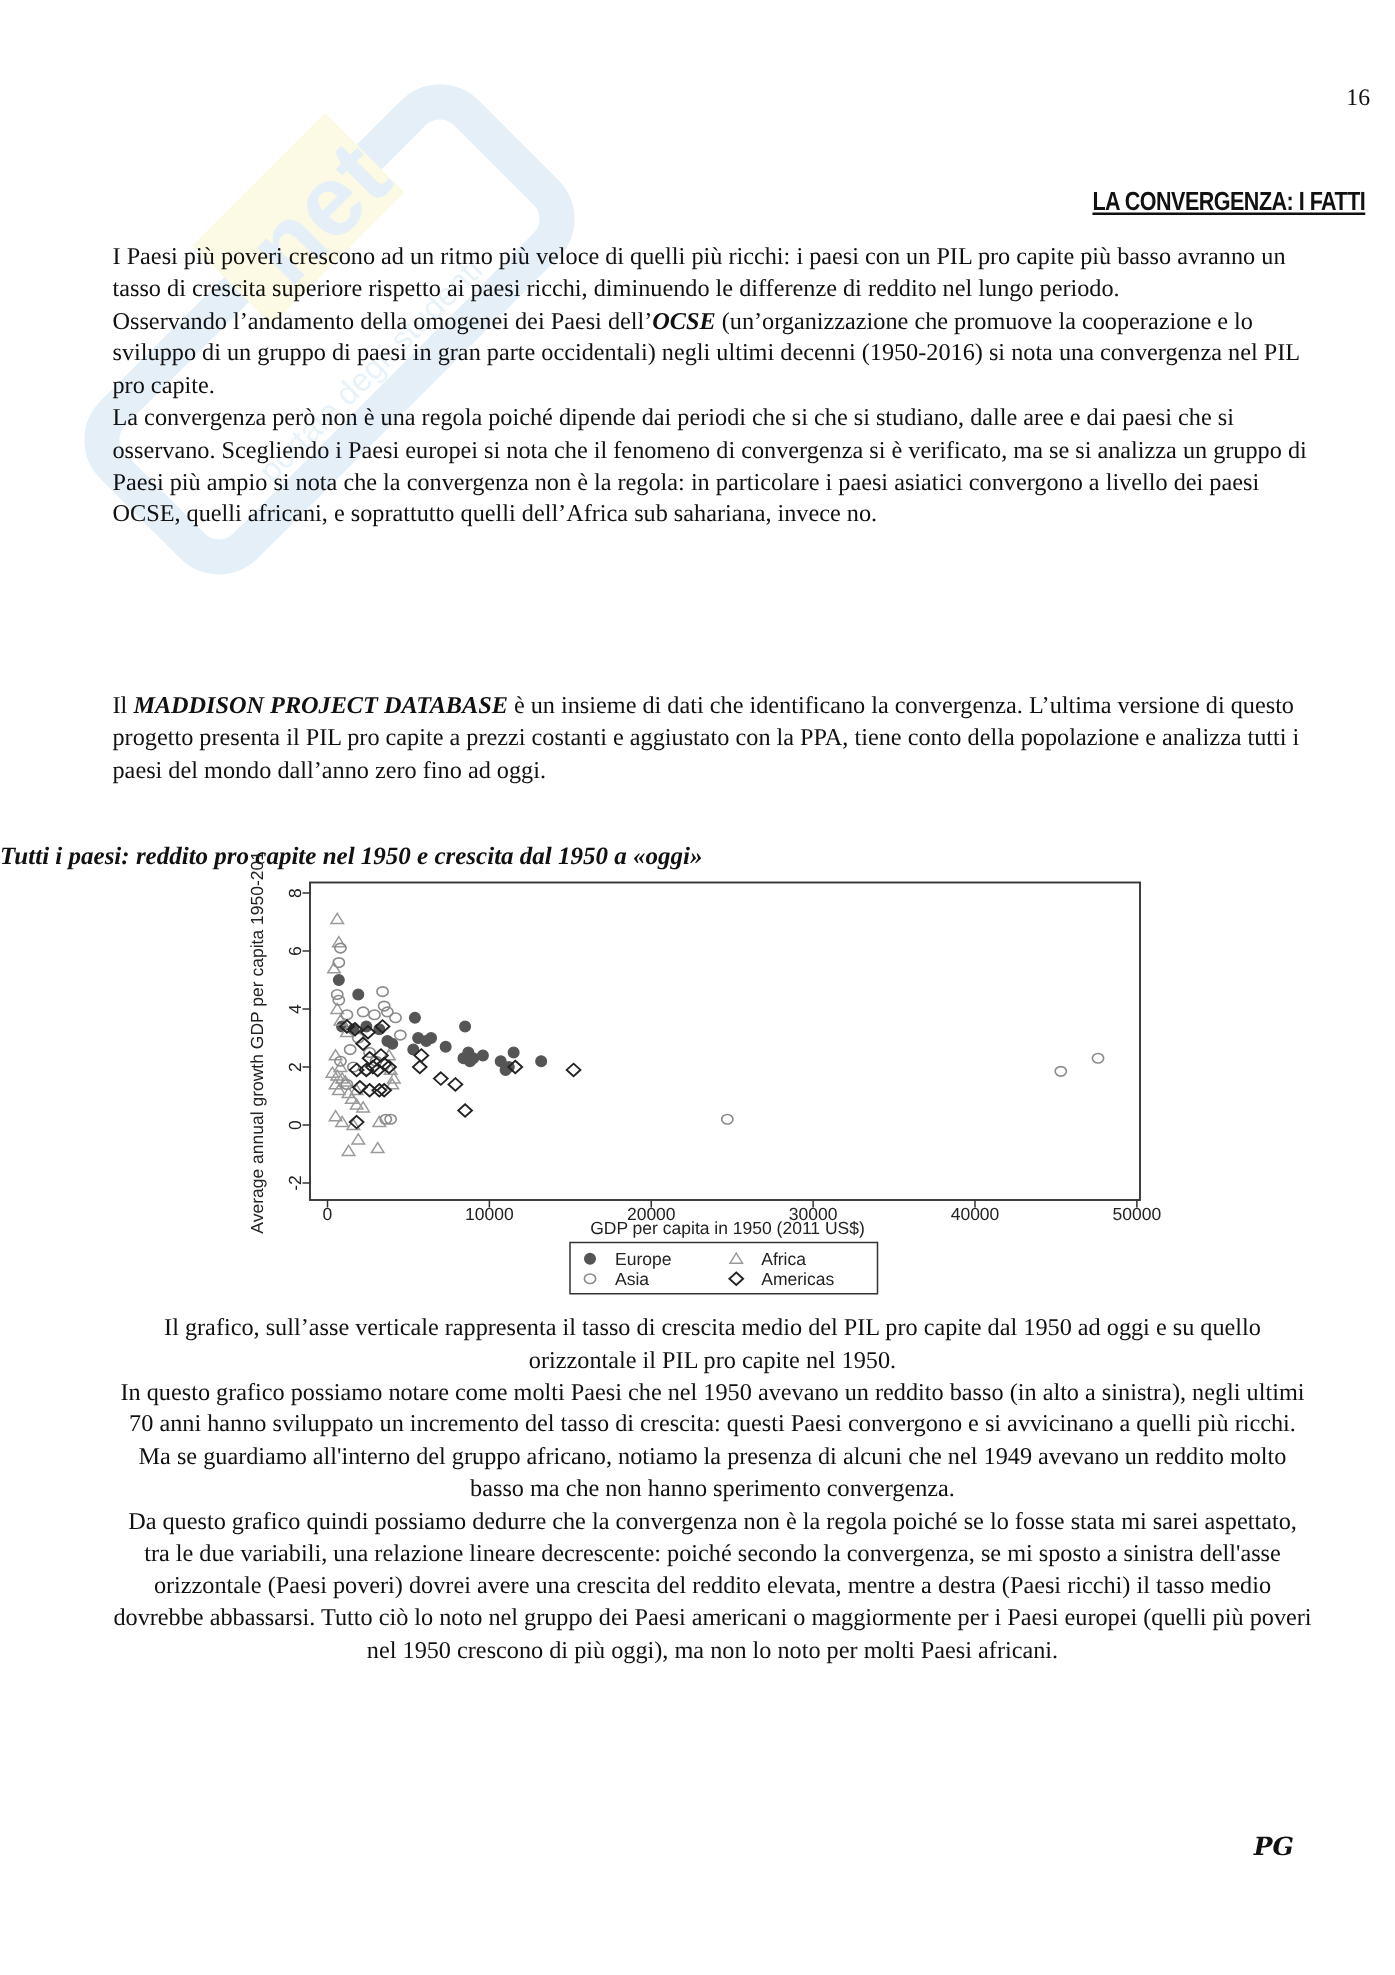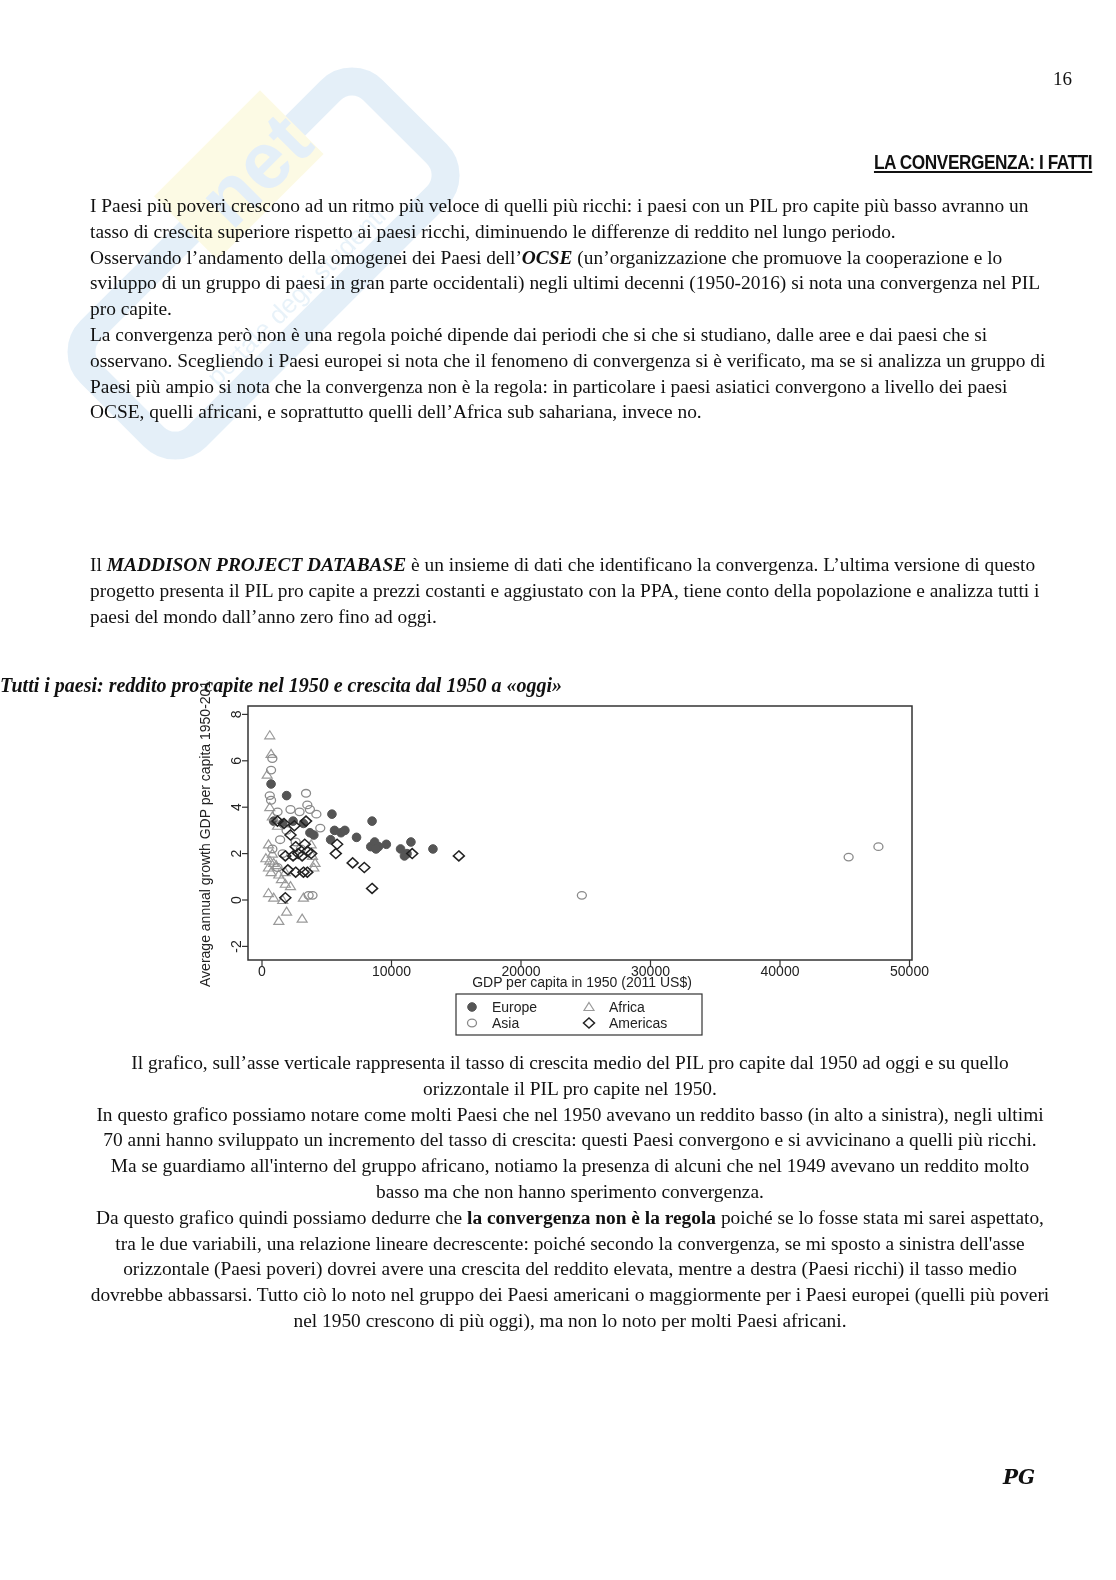--- a/index.html
+++ b/index.html
@@ -1,32 +1,32 @@
 <!DOCTYPE html>
 <html><head>
 <meta charset="utf-8">
 <style>
   html, body { margin: 0; padding: 0; background: #ffffff; }
   body { width: 1116px; height: 1580px; position: relative; overflow: hidden;
          font-family: "Liberation Serif", "DejaVu Serif", serif; color: #111; }
   .watermark { position: absolute; left: 20px; top: 40px; width: 480px; height: 440px;
                pointer-events: none; opacity: 0.55; }
-  .page-number { position: absolute; right: 44px; top: 68px; font-size: 19px; }
+  .page-number { position: absolute; right: 20px; top: 68px; font-size: 19px; }
   .title { position: absolute; left: 0; width: 100%; top: 150px; text-align: right; }
   .title span { font-family: "Liberation Sans", "DejaVu Sans", sans-serif; font-weight: 700;
                 font-size: 21px; text-decoration: underline; letter-spacing: -0.5px;
                 transform: scaleX(0.82); display: inline-block; margin-left: 25px; }
   .body-text { position: absolute; left: 90px; width: 960px; font-size: 19.4px; line-height: 25.8px; }
   .body-text p { margin: 0; }
   .p1 { top: 193px; }
   .p2 { top: 552px; }
   .p3 { top: 1050px; text-align: center; }
   .bi { font-weight: 700; font-style: italic; }
   .it { font-style: italic; }
-  .b { font-weight: 700; }
+  .b { font-weight: 400; }
   .chart-title { position: absolute; left: 0; width: 1116px; top: 674px; 
                  font-weight: 700; font-style: italic; font-size: 20px; }
   .chart-title span { margin-left: 0; display:inline-block; transform: translateX(0px); }
   .chart { position: absolute; left: 190px; top: 680px; width: 750px; height: 360px; }
   .signature { position: absolute; left: 1003px; top: 1465px; font-family: "DejaVu Serif", serif;
                font-style: italic; font-weight: 700; font-size: 20px; }
   svg text { font-family: "Liberation Sans", "DejaVu Sans", sans-serif; }
 </style>
 </head>
 <body>

